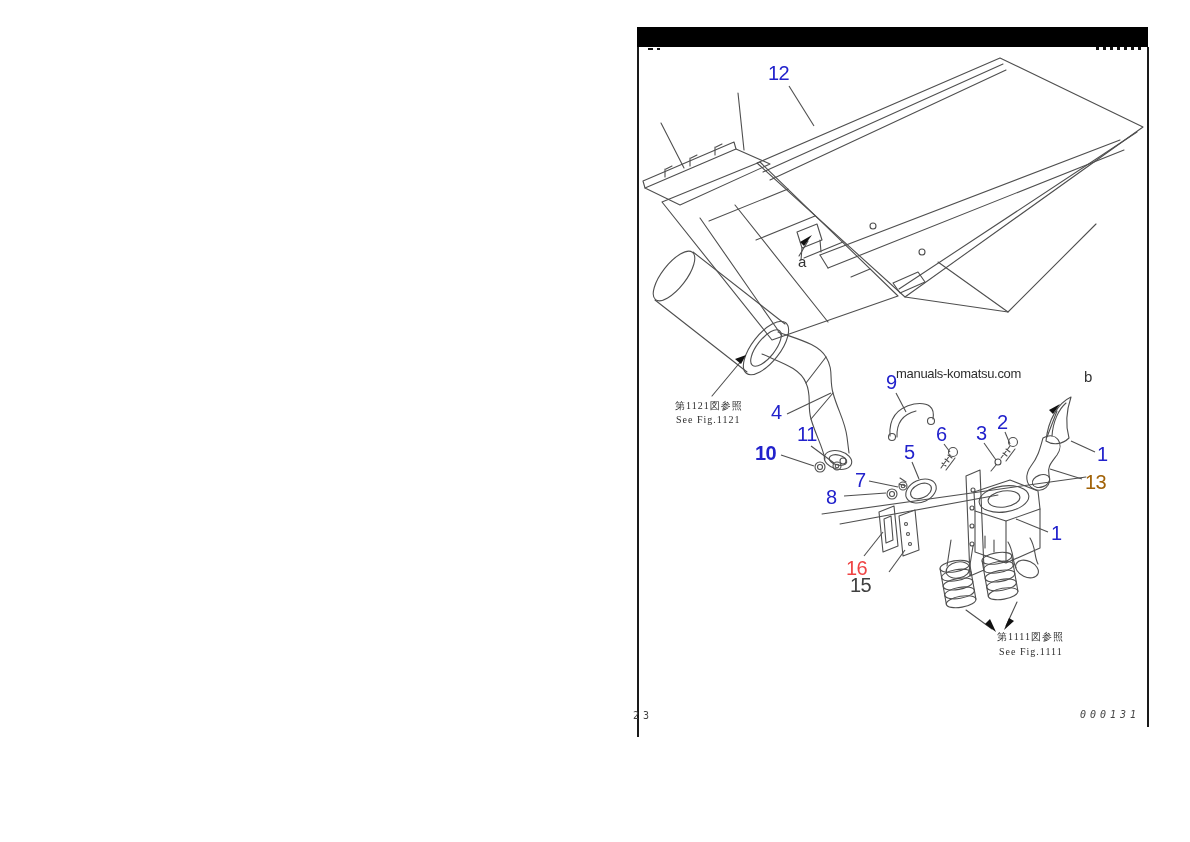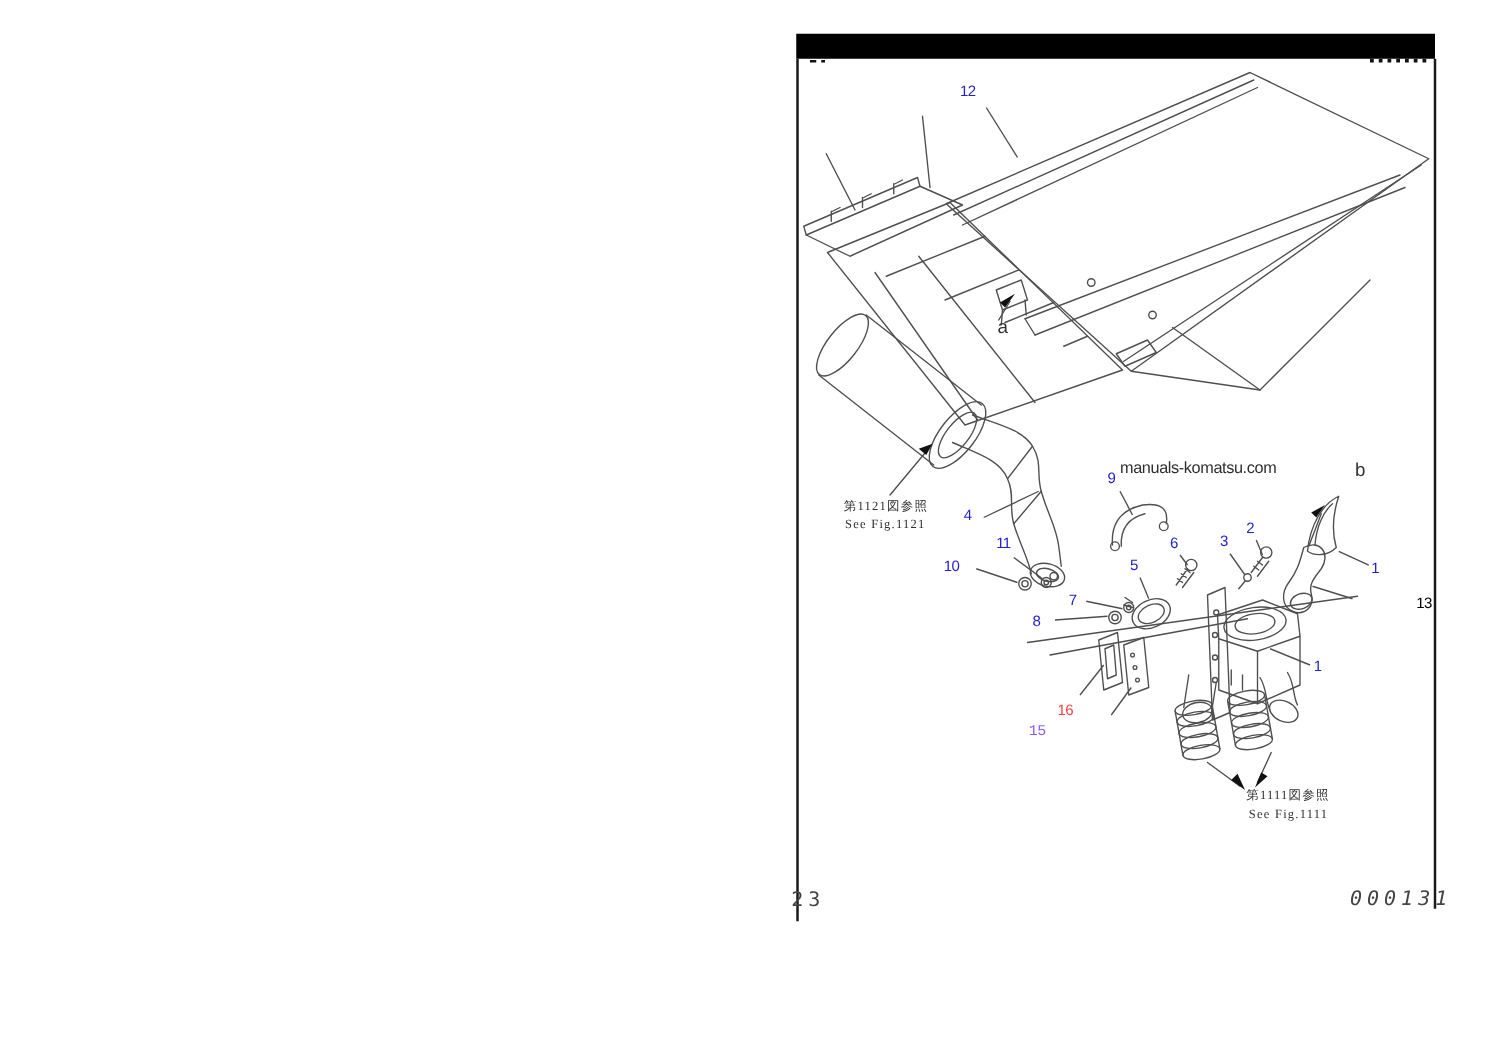--- a/index.html
+++ b/index.html
@@ -7,28 +7,28 @@
         font-family:"Liberation Sans",sans-serif;}
   .left-panel{position:absolute;left:38px;top:27px;width:515px;height:381px;background:#000;}
   .catalog-link{position:absolute;left:4px;top:19px;font-family:"Liberation Serif",serif;
         font-weight:bold;font-size:13px;color:#0000ee;text-decoration:underline;white-space:nowrap;cursor:pointer;}
   .right-panel{position:absolute;left:0;top:0;width:1190px;height:842px;}
   .top-bar{position:absolute;left:637px;top:27px;width:511px;height:20px;background:#000;}
   .border-line{position:absolute;background:#1a1a1a;}
   .b-left{left:637px;top:47px;width:2px;height:690px;}
   .b-right{left:1147px;top:47px;width:2px;height:680px;}
   svg.art{position:absolute;left:0;top:0;pointer-events:none;}
-  .callout{position:absolute;color:#2222cc;font-size:12px;line-height:20px;
+  .callout{position:absolute;color:#2222cc;font-size:20px;line-height:20px;
         font-family:"Liberation Sans",sans-serif;letter-spacing:-0.5px;}
   .watermark{position:absolute;left:896px;top:366px;font-size:13px;color:#2e2e2e;
         letter-spacing:-0.3px;white-space:nowrap;}
   .small-label{position:absolute;color:#333;font-size:15px;}
   .ref-text{position:absolute;color:#2e2e2e;font-size:10px;line-height:14px;white-space:nowrap;
         font-family:Liberation Serif, serif;letter-spacing:1px;}
-  .corner-num{position:absolute;color:#444;font-size:16px;font-family:"DejaVu Sans Mono",monospace;
+  .corner-num{position:absolute;color:#444;font-size:10px;font-family:"DejaVu Sans Mono",monospace;
         letter-spacing:4px;white-space:nowrap;}
 </style>
 </head>
 <body>
 
 <div class="page">
 
 
   <div class="right-panel">
     <div class="top-bar"></div>
@@ -213,27 +213,27 @@
     <div class="ref-text" style="left:999px;top:645px;">See Fig.1111</div>
 
     <div class="corner-num" style="left:633px;top:710px;">23</div>
     <div class="corner-num" style="left:1080px;top:709px;font-style:italic;">000131</div>
 
     <div id="callouts">
         <div class="callout" style="left: 768px; top: 63px; color: rgb(34, 34, 204);">12</div>
         <div class="callout" style="left: 771px; top: 402px; color: rgb(34, 34, 204);">4</div>
         <div class="callout" style="left: 886px; top: 372px; color: rgb(34, 34, 204);">9</div>
         <div class="callout" style="left: 797px; top: 424px; color: rgb(34, 34, 204);">11</div>
-        <div class="callout" style="left: 755px; top: 443px; color: rgb(34, 34, 204);">10</div>
+        <div class="callout" style="left: 755px; top: 443px; color: rgb(34, 34, 204); font-weight: bold;">10</div>
         <div class="callout" style="left: 826px; top: 487px; color: rgb(34, 34, 204);">8</div>
         <div class="callout" style="left: 855px; top: 470px; color: rgb(34, 34, 204);">7</div>
         <div class="callout" style="left: 904px; top: 442px; color: rgb(34, 34, 204);">5</div>
         <div class="callout" style="left: 936px; top: 424px; color: rgb(34, 34, 204);">6</div>
         <div class="callout" style="left: 976px; top: 423px; color: rgb(34, 34, 204);">3</div>
         <div class="callout" style="left: 997px; top: 412px; color: rgb(34, 34, 204);">2</div>
         <div class="callout" style="left: 1097px; top: 444px; color: rgb(34, 34, 204);">1</div>
-        <div class="callout" style="left: 1085px; top: 472px; color: #000000; margin-left: 48px;">13</div>
+        <div class="callout" style="left: 1085px; top: 472px; color: #a16207;">13</div>
         <div class="callout" style="left: 1051px; top: 523px; color: rgb(34, 34, 204);">1</div>
         <div class="callout" style="left: 846px; top: 558px; color: #ef4444;">16</div>
-        <div class="callout" style="left: 823px; top: 575px; color: #8b5cf6; font-family: Liberation Mono, monospace;">15</div>
+        <div class="callout" style="left: 850px; top: 575px; color: #404040;">15</div>
       </div>
   </div>
 </div>
 
 </body></html>

